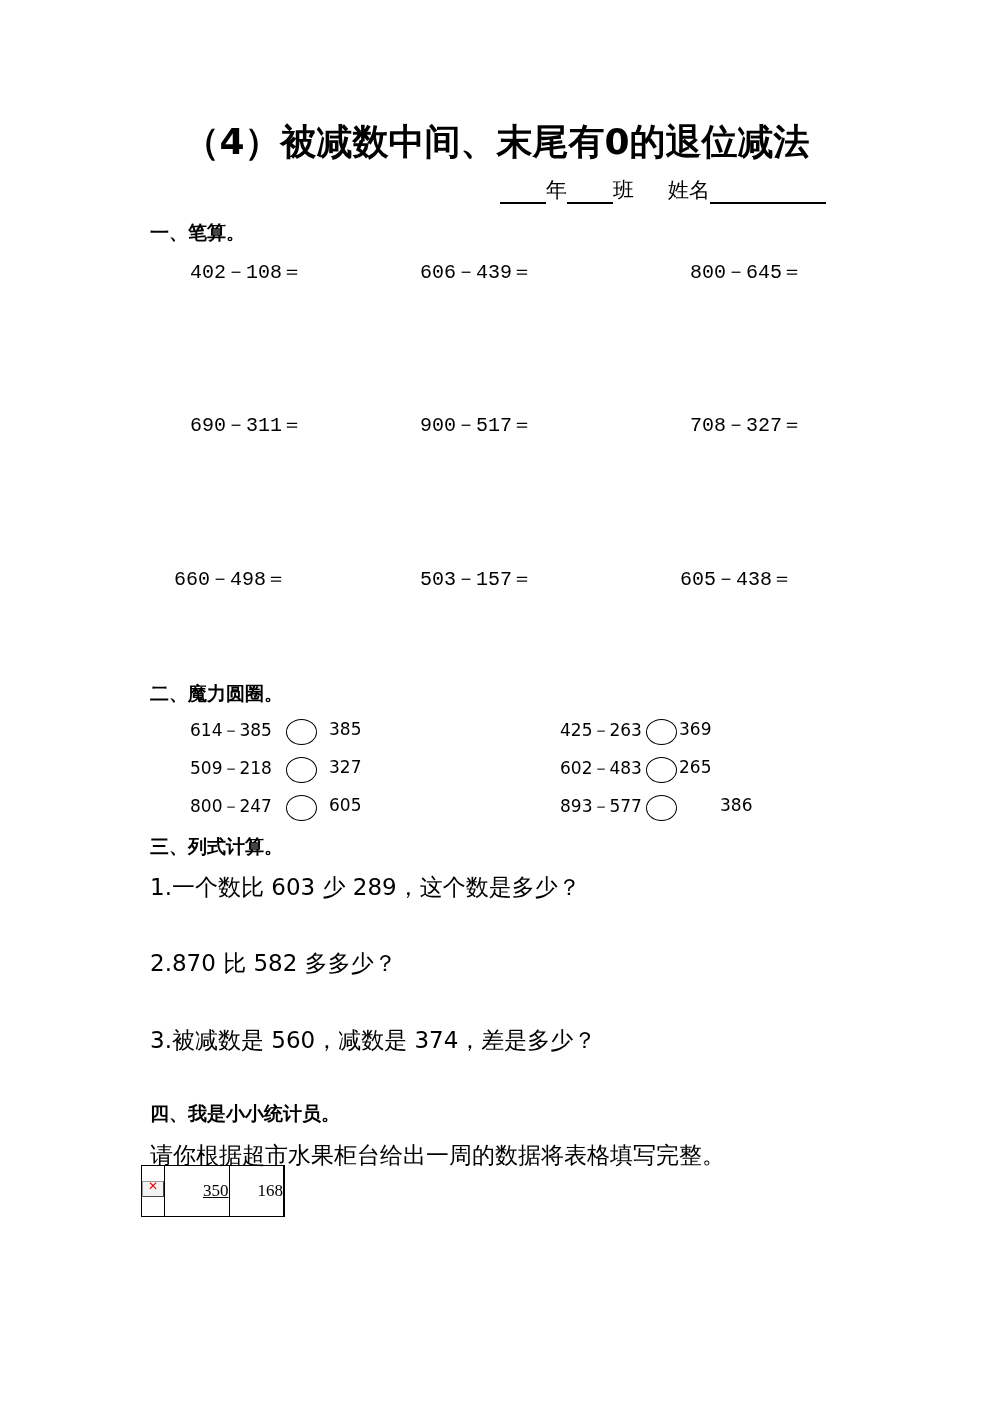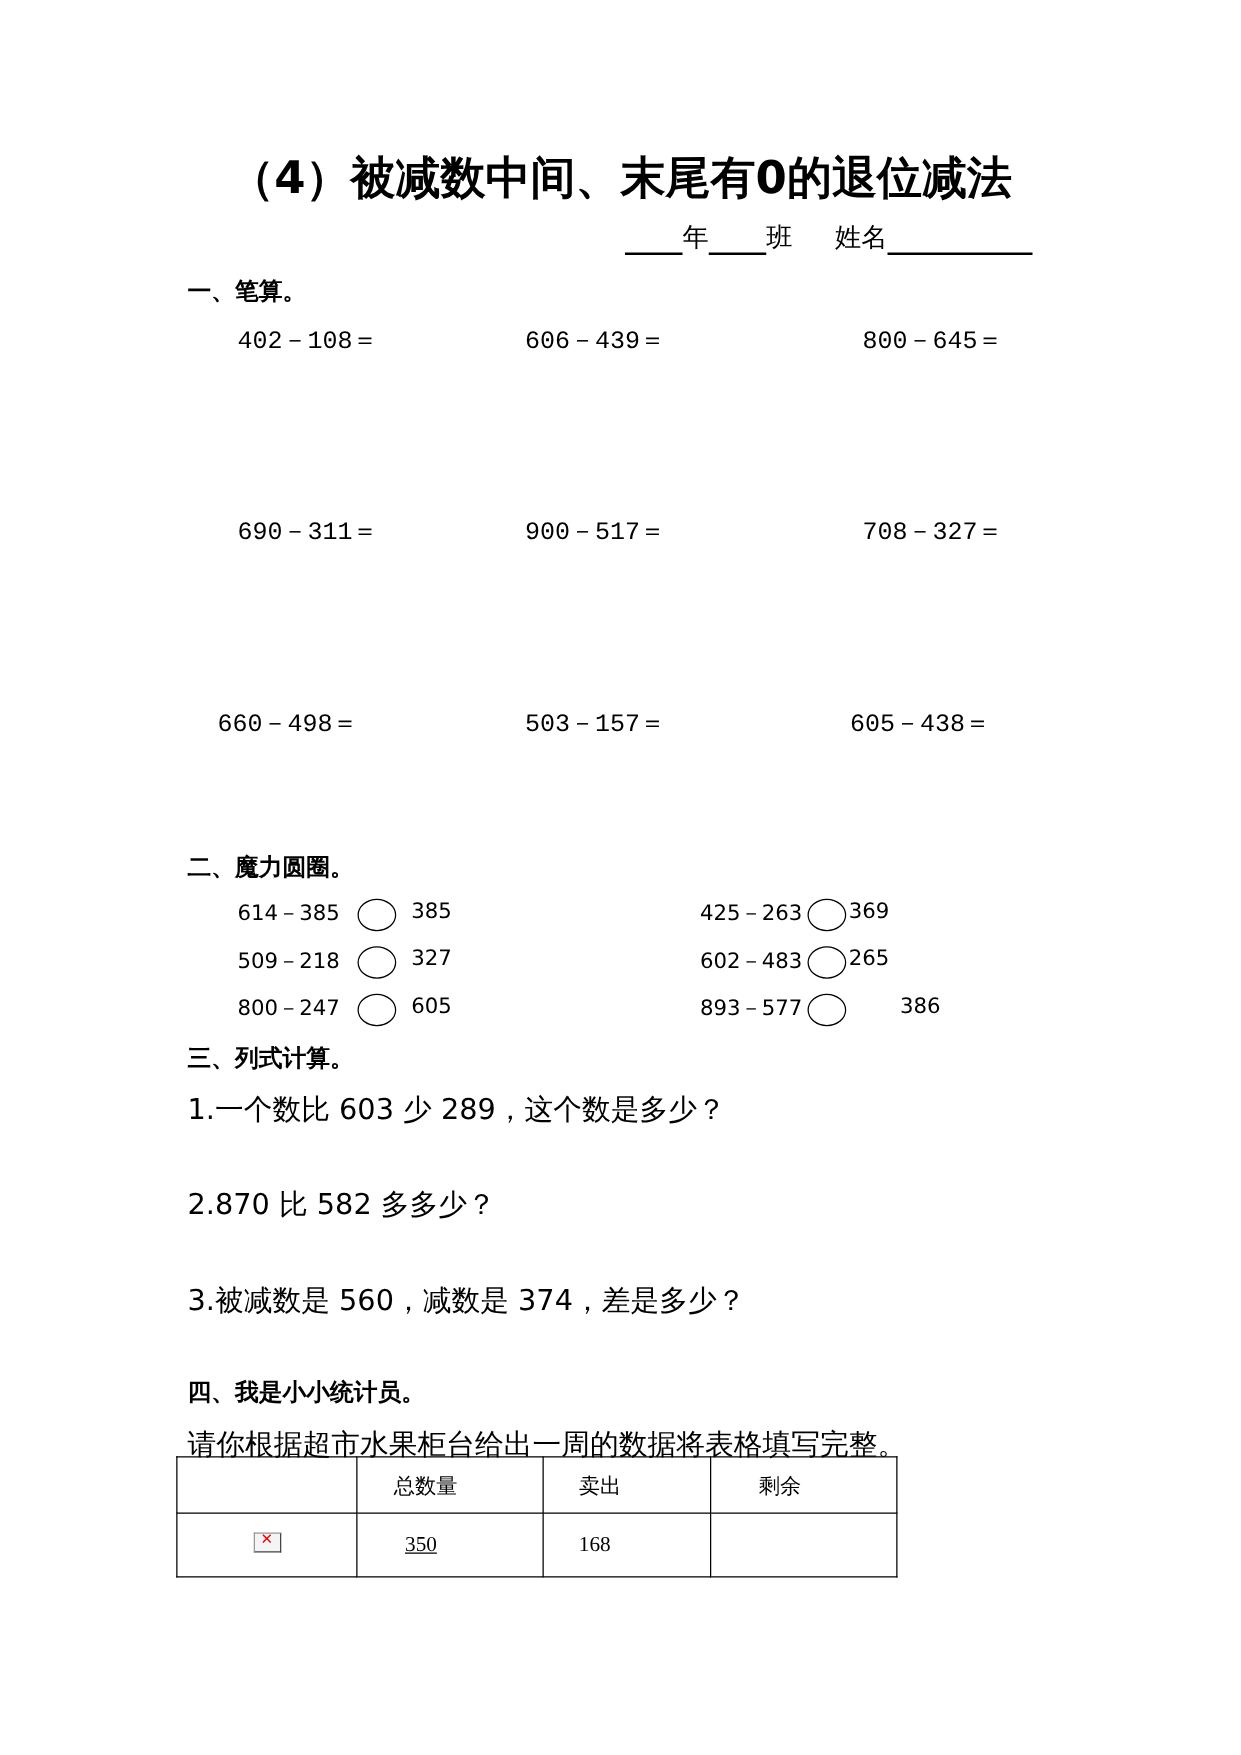--- a/index.html
+++ b/index.html
@@ -69,26 +69,20 @@
 <div class="abs heading" style="top:834px;">三、列式计算。</div>
 <div class="abs q" style="top:872px;">1.一个数比 603 少 289，这个数是多少？</div>
 <div class="abs q" style="top:948px;">2.870 比 582 多多少？</div>
 <div class="abs q" style="top:1025px;">3.被减数是 560，减数是 374，差是多少？</div>
 
 <div class="abs heading" style="top:1101px;">四、我是小小统计员。</div>
 <div class="abs q" style="top:1140px;">请你根据超市水果柜台给出一周的数据将表格填写完整。</div>
 
 <table class="stat">
   <tbody>
-      <tr class="hdr">
-    <td style="width:143px;"></td>
-    <td style="width:149px;padding-left:29px;box-sizing:border-box;">总数量</td>
-    <td style="width:134px;padding-left:28px;box-sizing:border-box;">卖出</td>
-    <td style="width:149px;padding-left:38px;box-sizing:border-box;">剩余</td>
-  </tr>
   <tr class="row">
     <td style="text-align:center;">
       <span class="broken-img"><span>✕</span></span>
     </td>
     <td style="padding-left:38px;box-sizing:border-box;text-decoration:underline;">350</td>
     <td style="padding-left:28px;box-sizing:border-box;margin-top:28px;">168</td>
     <td></td>
   </tr>
 </tbody>
   </table>

